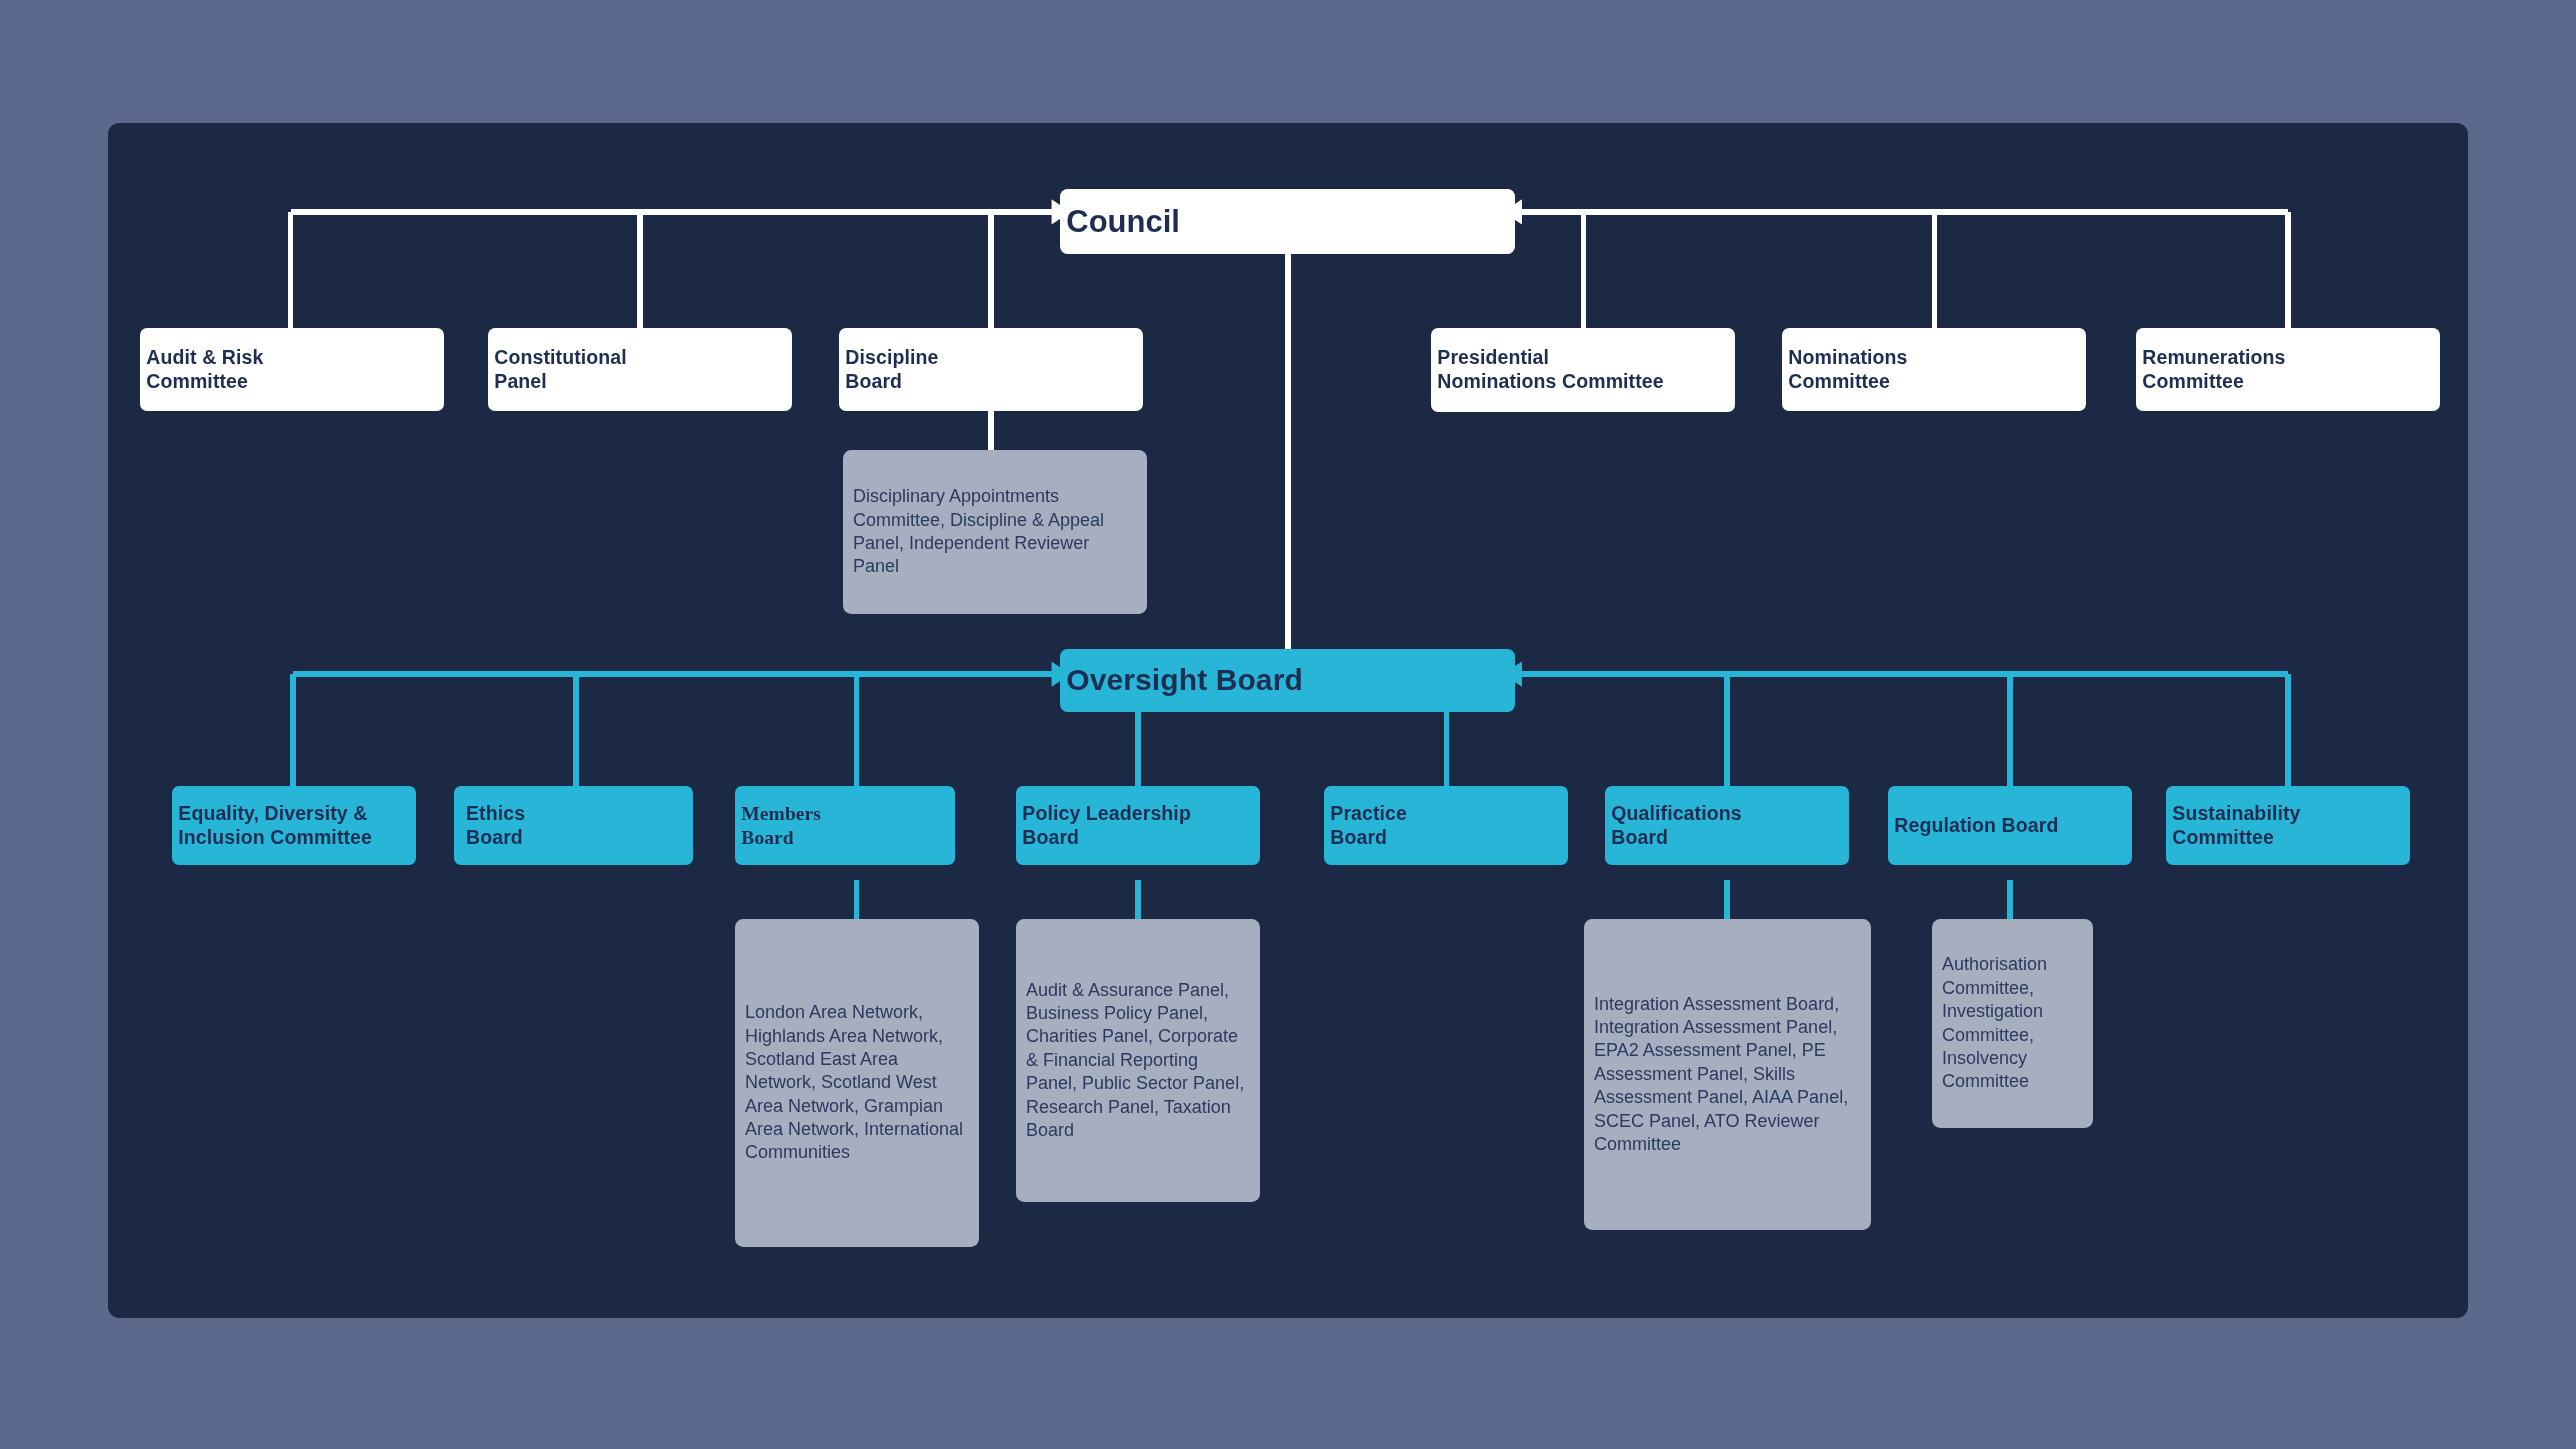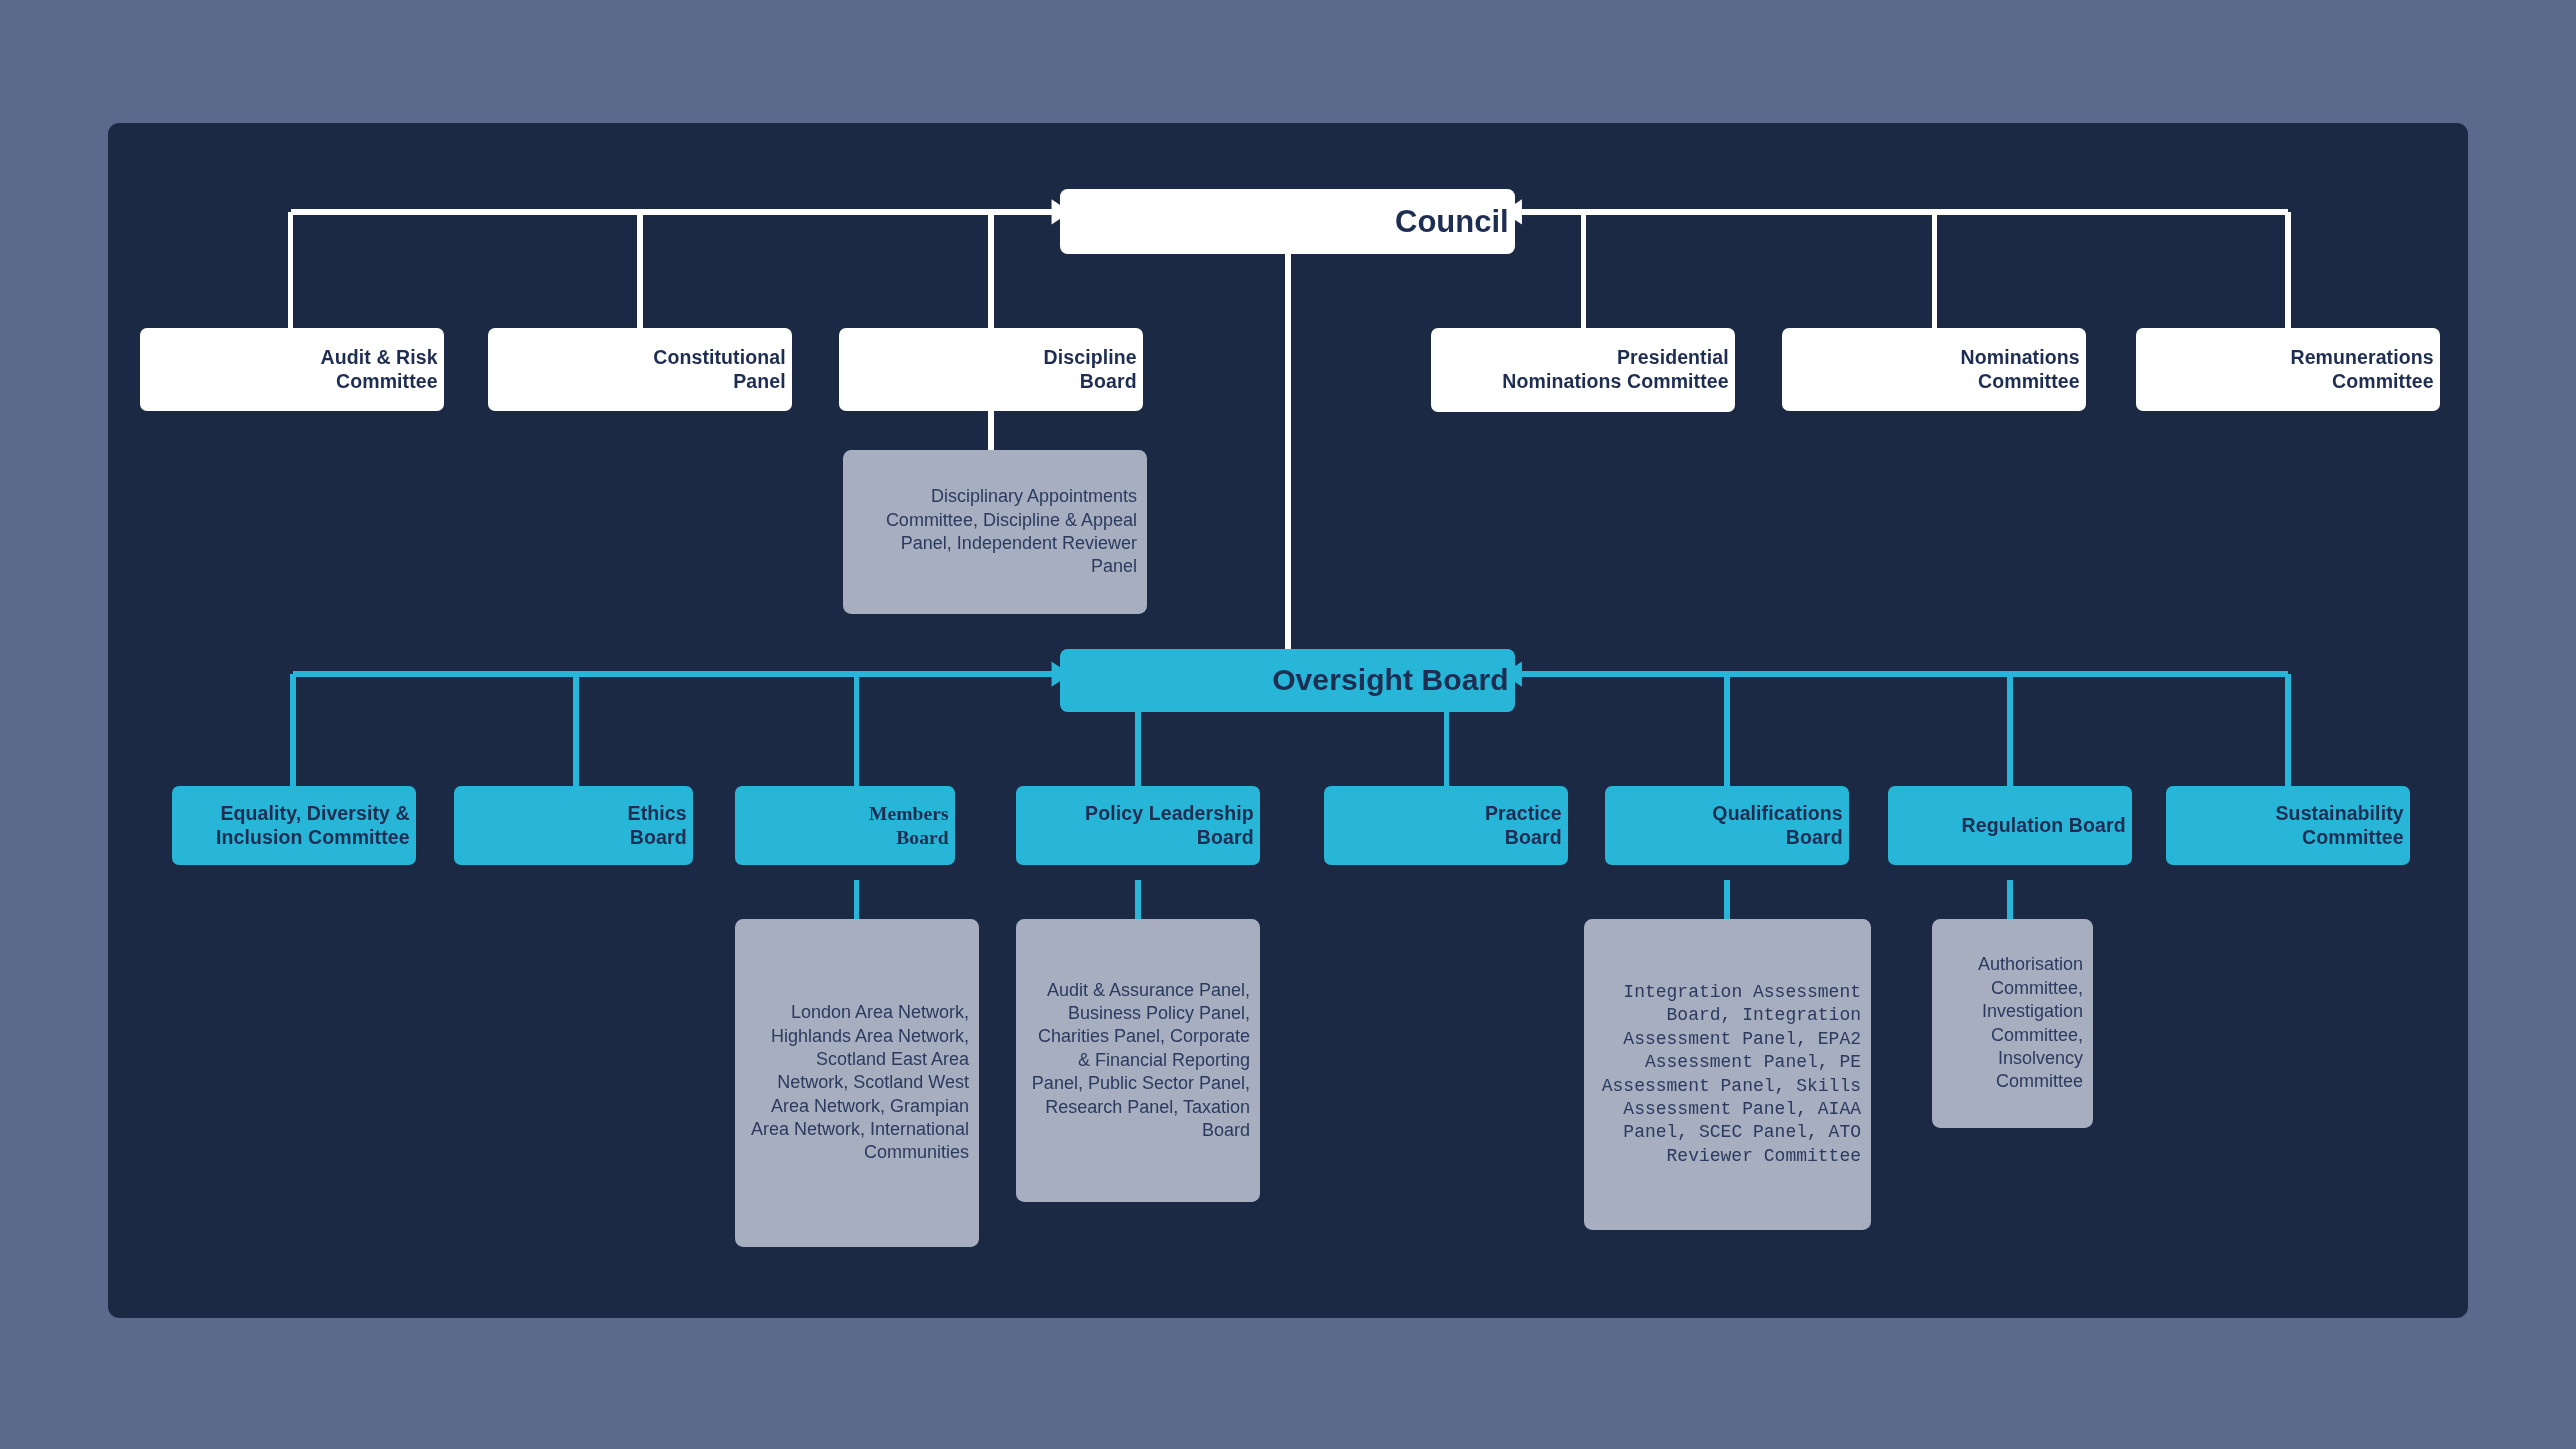--- a/index.html
+++ b/index.html
@@ -39,21 +39,21 @@
     height: 1449px;
     pointer-events: none;
   }
 
   
   .node {
     position: absolute;
     display: flex;
     align-items: center;
     justify-content: center;
-    text-align: right;
+    text-align: left;
     border-radius: 7px;
     font-weight: bold;
     line-height: 1.22;
     padding: 3.8px 6.3px;
     color: #1e2d52;
   }
 
   .node .lbl { display: block; width: 100%; }
 
   
@@ -222,21 +222,21 @@
   </div>
 
   <div class="node grey" style="left:735px; top:919px; width:244px; height:328px;">
     <span class="lbl">London Area Network, Highlands Area Network, Scotland East Area Network, Scotland West Area Network, Grampian Area Network, International Communities</span>
   </div>
 
   <div class="node grey" style="left:1016px; top:919px; width:244px; height:283px;">
     <span class="lbl">Audit &amp; Assurance Panel, Business Policy Panel, Charities Panel, Corporate &amp; Financial Reporting Panel, Public Sector Panel, Research Panel, Taxation Board</span>
   </div>
 
-  <div class="node grey" style="left:1584px; top:919px; width:287px; height:311px;font-family:Liberation Mono, monospace;">
+  <div class="node grey" style="left:1584px; top:919px; width:287px; height:311px;">
     <span class="lbl">Integration Assessment Board, Integration Assessment Panel, EPA2 Assessment Panel, PE Assessment Panel, Skills Assessment Panel, AIAA Panel, SCEC Panel, ATO Reviewer Committee</span>
   </div>
 
   <div class="node grey" style="left:1932px; top:919px; width:161px; height:209px;">
     <span class="lbl">Authorisation Committee, Investigation Committee, Insolvency Committee</span>
   </div>
 
 </div>
 
 

